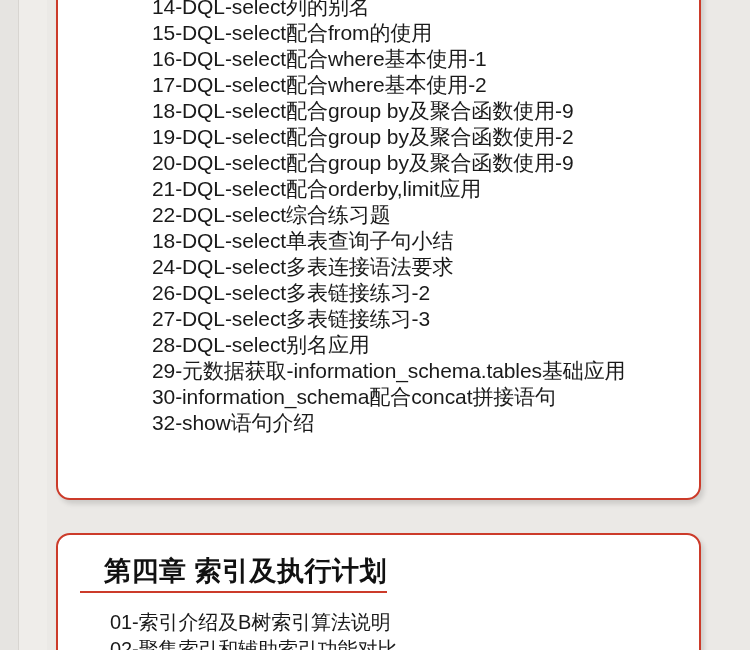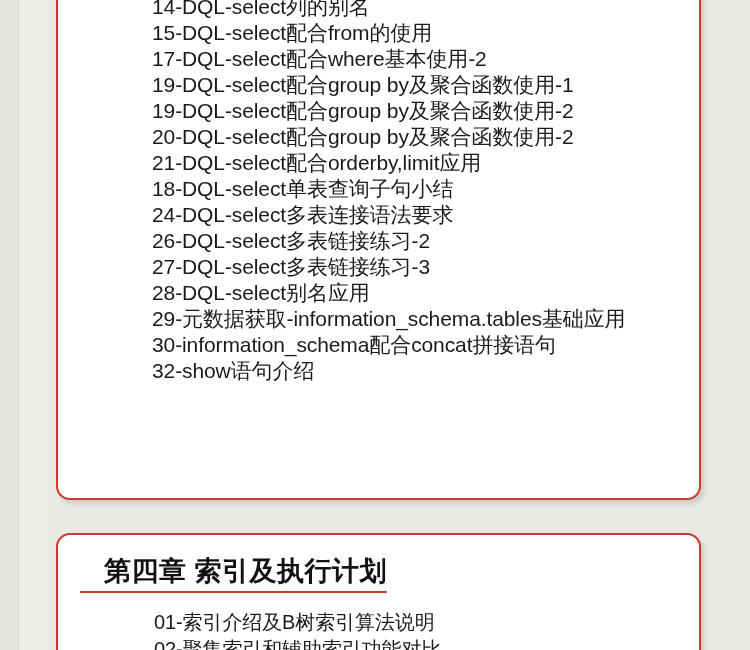--- a/index.html
+++ b/index.html
@@ -76,21 +76,21 @@
     font-size: 21px;
     line-height: 26px;
     color: #1a1a1a;
     padding: 0 0 0 94px;
     white-space: nowrap;
     font-weight: 500;
     letter-spacing: -0.1px;
   }
 
   .item.sub {
-    padding-left: 96px;
+    padding-left: 52px;
     font-size: 20px;
     line-height: 27px;
   }
 
   .chapter-title {
     font-size: 27px;
     font-weight: bold;
     color: #111;
     margin: 0 0 10px 0;
     padding: 0 0 2px 24px;
@@ -109,25 +109,27 @@
 
 <div class="page-edge"></div>
 <div class="page-edge-2"></div>
 
 <div class="content">
 
   <div class="card" id="card-chapter3">
     <ul class="item-list" style="padding-top:222px;">
       <li class="item">14-DQL-select列的别名</li>
       <li class="item">15-DQL-select配合from的使用</li>
+      <li class="item">16-DQL-select配合where基本使用-1</li>
       <li class="item">17-DQL-select配合where基本使用-2</li>
-      <li class="item">19-DQL-select配合group by及聚合函数使用-1</li>
+      <li class="item">18-DQL-select配合group by及聚合函数使用-9</li>
       <li class="item">19-DQL-select配合group by及聚合函数使用-2</li>
-      <li class="item">20-DQL-select配合group by及聚合函数使用-2</li>
+      <li class="item">20-DQL-select配合group by及聚合函数使用-9</li>
       <li class="item">21-DQL-select配合orderby,limit应用</li>
+      <li class="item">22-DQL-select综合练习题</li>
       <li class="item">18-DQL-select单表查询子句小结</li>
       <li class="item">24-DQL-select多表连接语法要求</li>
       <li class="item">26-DQL-select多表链接练习-2</li>
       <li class="item">27-DQL-select多表链接练习-3</li>
       <li class="item">28-DQL-select别名应用</li>
       <li class="item">29-元数据获取-information_schema.tables基础应用</li>
       <li class="item">30-information_schema配合concat拼接语句</li>
       <li class="item">32-show语句介绍</li>
     </ul>
   </div>

